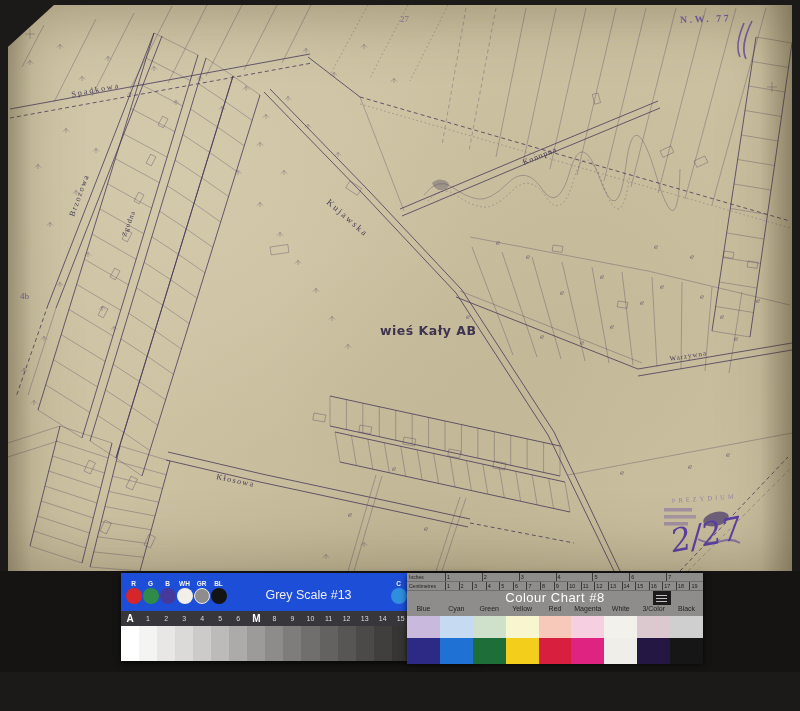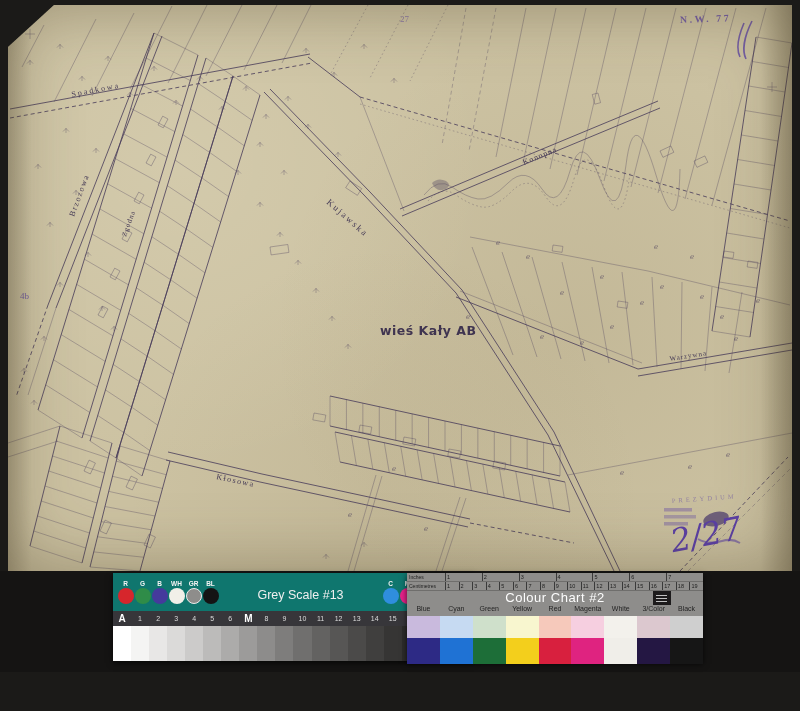--- a/index.html
+++ b/index.html
@@ -22,21 +22,21 @@
   svg .dotted{stroke-dasharray:1.6 2.6;}
   svg .maplabel{font-family:"Liberation Serif",serif;fill:#453a56;}
   svg .village{font-family:"DejaVu Sans",sans-serif;font-weight:600;fill:#3f3450;}
   svg .esym{font-family:"DejaVu Serif",serif;font-style:italic;font-size:7px;fill:#4b3e5c;opacity:.7;}
   svg .stamptext{fill:#5f46a5;font-family:"Liberation Serif",serif;}
   svg .hand{fill:#5b3fa6;font-family:"DejaVu Serif",serif;font-style:italic;}
   svg .purpleink{stroke:#5f46a5;fill:none;}
   
   .table-band{position:absolute;left:0;top:571px;width:800px;height:101px;background:#151413;}
   .chart{position:absolute;box-shadow:0 2px 6px rgba(0,0,0,.7);}
-  .greyscale{left:113px;top:573px;width:361px;height:88px;background:#0f766e;}
+  .greyscale{left:121px;top:573px;width:361px;height:88px;background:#1d4ed8;}
   .gs-header{height:38px;display:flex;align-items:center;padding:0 4px;}
   .gs-dot-col{width:17px;display:flex;flex-direction:column;align-items:center;}
   .gs-dot-label{font-size:6.5px;font-weight:bold;color:#f4f4f4;line-height:8px;}
   .gs-dot{width:14px;height:14px;border-radius:50%;border:1.5px solid transparent;}
   .gs-title{font-size:12.5px;color:#efefef;white-space:nowrap;margin:6px 6px 0 6px;flex:1;text-align:center;}
   .logo-chip{width:17px;height:24px;background:#1d1b1c;margin-left:3px;position:relative;}
   .logo-chip::after{content:"";position:absolute;left:3px;top:5px;width:10px;height:12px;
      background:repeating-linear-gradient(0deg,#ddd 0 1px,transparent 1px 3px);opacity:.85;}
   .gs-ticks{height:15px;background:#37363a;display:flex;align-items:center;}
   .gs-ticks span{flex:1;text-align:center;font-size:7px;color:#dcdcdc;}
@@ -526,21 +526,21 @@
           <span>12</span>
           <span>13</span>
           <span>14</span>
           <span>15</span>
           <span>16</span>
           <span>17</span>
           <span>18</span>
           <span>19</span>
         </div>
     </div>
-    <div class="cc-title">Colour Chart #2</div>
+    <div class="cc-title">Colour Chart #8</div>
     <div class="cc-labels">
         <span>Blue</span>
         <span>Cyan</span>
         <span>Green</span>
         <span>Yellow</span>
         <span>Red</span>
         <span>Magenta</span>
         <span>White</span>
         <span>3/Color</span>
         <span>Black</span>

